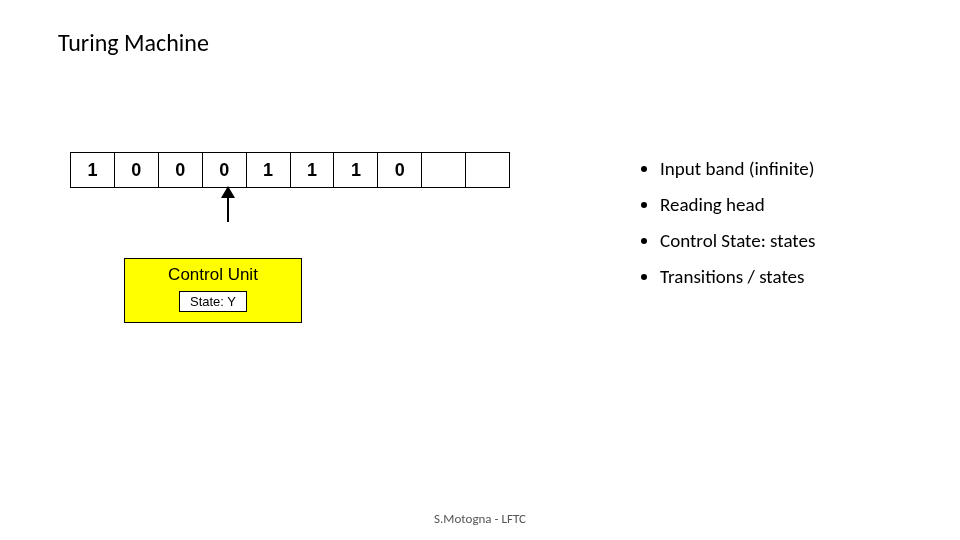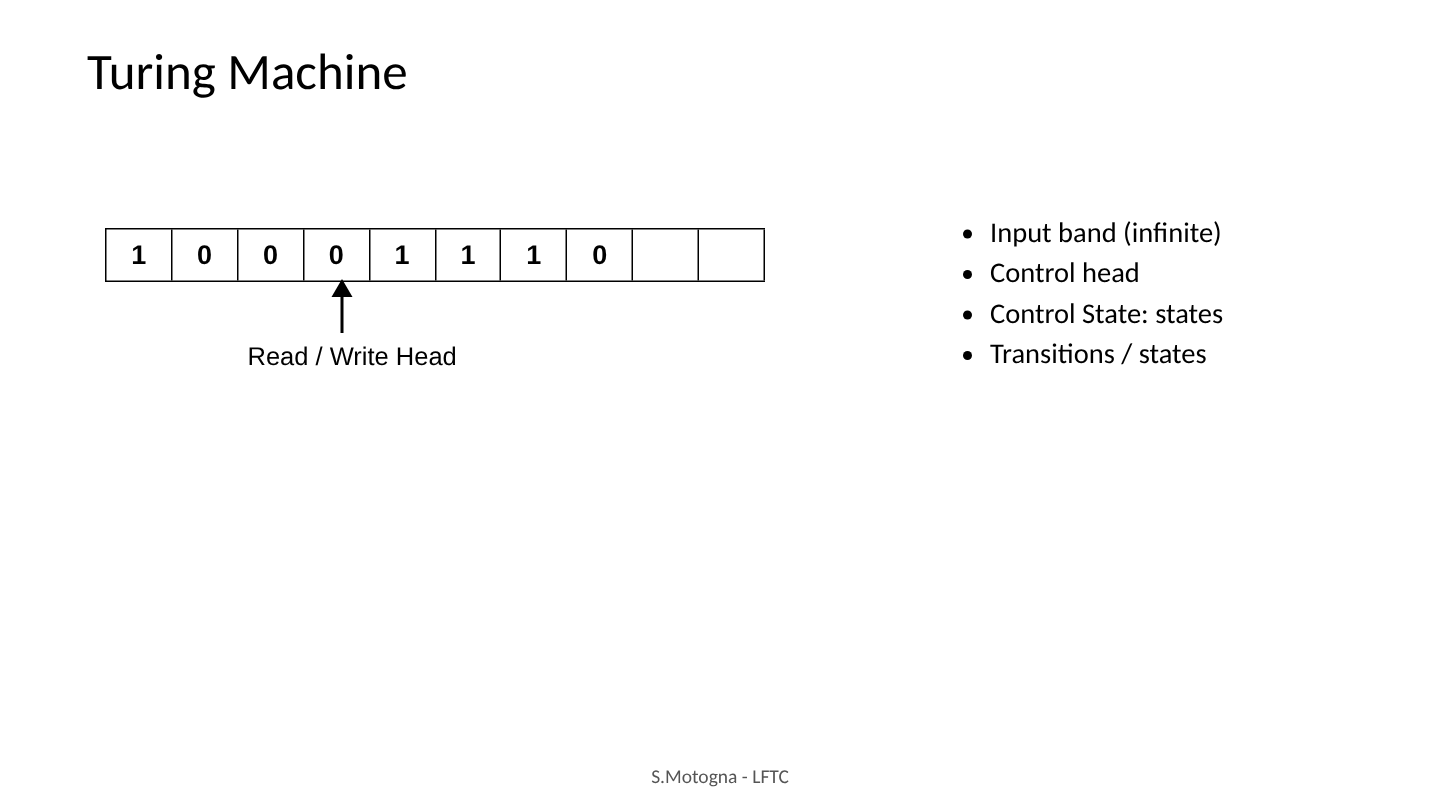--- a/index.html
+++ b/index.html
@@ -9,21 +9,21 @@
     height: 540px;
     font-family: Calibri, Arial, sans-serif;
     background: #fff;
     position: relative;
     color: #000;
   }
   .title {
     position: absolute;
     top: 28px;
     left: 58px;
-    font-size: 34px;
+    font-size: 24px;
     font-weight: 400;
   }
   .diagram {
     position: absolute;
     top: 152px;
     left: 70px;
     width: 440px;
   }
   .tape-label {
     font-family: Arial, sans-serif;
@@ -105,20 +105,21 @@
     top: 144px;
     left: 640px;
     font-size: 19px;
   }
   .bullets ul {
     margin: 0;
     padding-left: 20px;
   }
   .bullets li {
     margin-bottom: 4px;
+    margin-top: 13px;
   }
   .footer {
     position: absolute;
     bottom: 14px;
     left: 0;
     width: 100%;
     text-align: center;
     font-size: 13px;
     color: #555;
   }
@@ -138,25 +139,28 @@
       <div class="cell">1</div>
       <div class="cell">1</div>
       <div class="cell">0</div>
       <div class="cell"></div>
       <div class="cell"></div>
     </div>
   <div class="arrow-wrap">
     <div class="arrow-head"></div>
     <div class="arrow-shaft"></div>
   </div>
-  <div class="rw-label">Read / Write Head</div>
+  <div class="control-unit">
+    <div class="cu-label">Control Unit</div>
+    <div class="state-box">State: Y</div>
+  </div>
 </div>
 
 <div class="bullets">
   <ul id="blist">
       <li>Input band (infinite)</li>
-      <li>Control head</li>
+      <li>Reading head</li>
       <li>Control State: states</li>
       <li>Transitions / states</li>
     </ul>
 </div>
 
 <div class="footer">S.Motogna - LFTC</div>
 
 </body></html>

